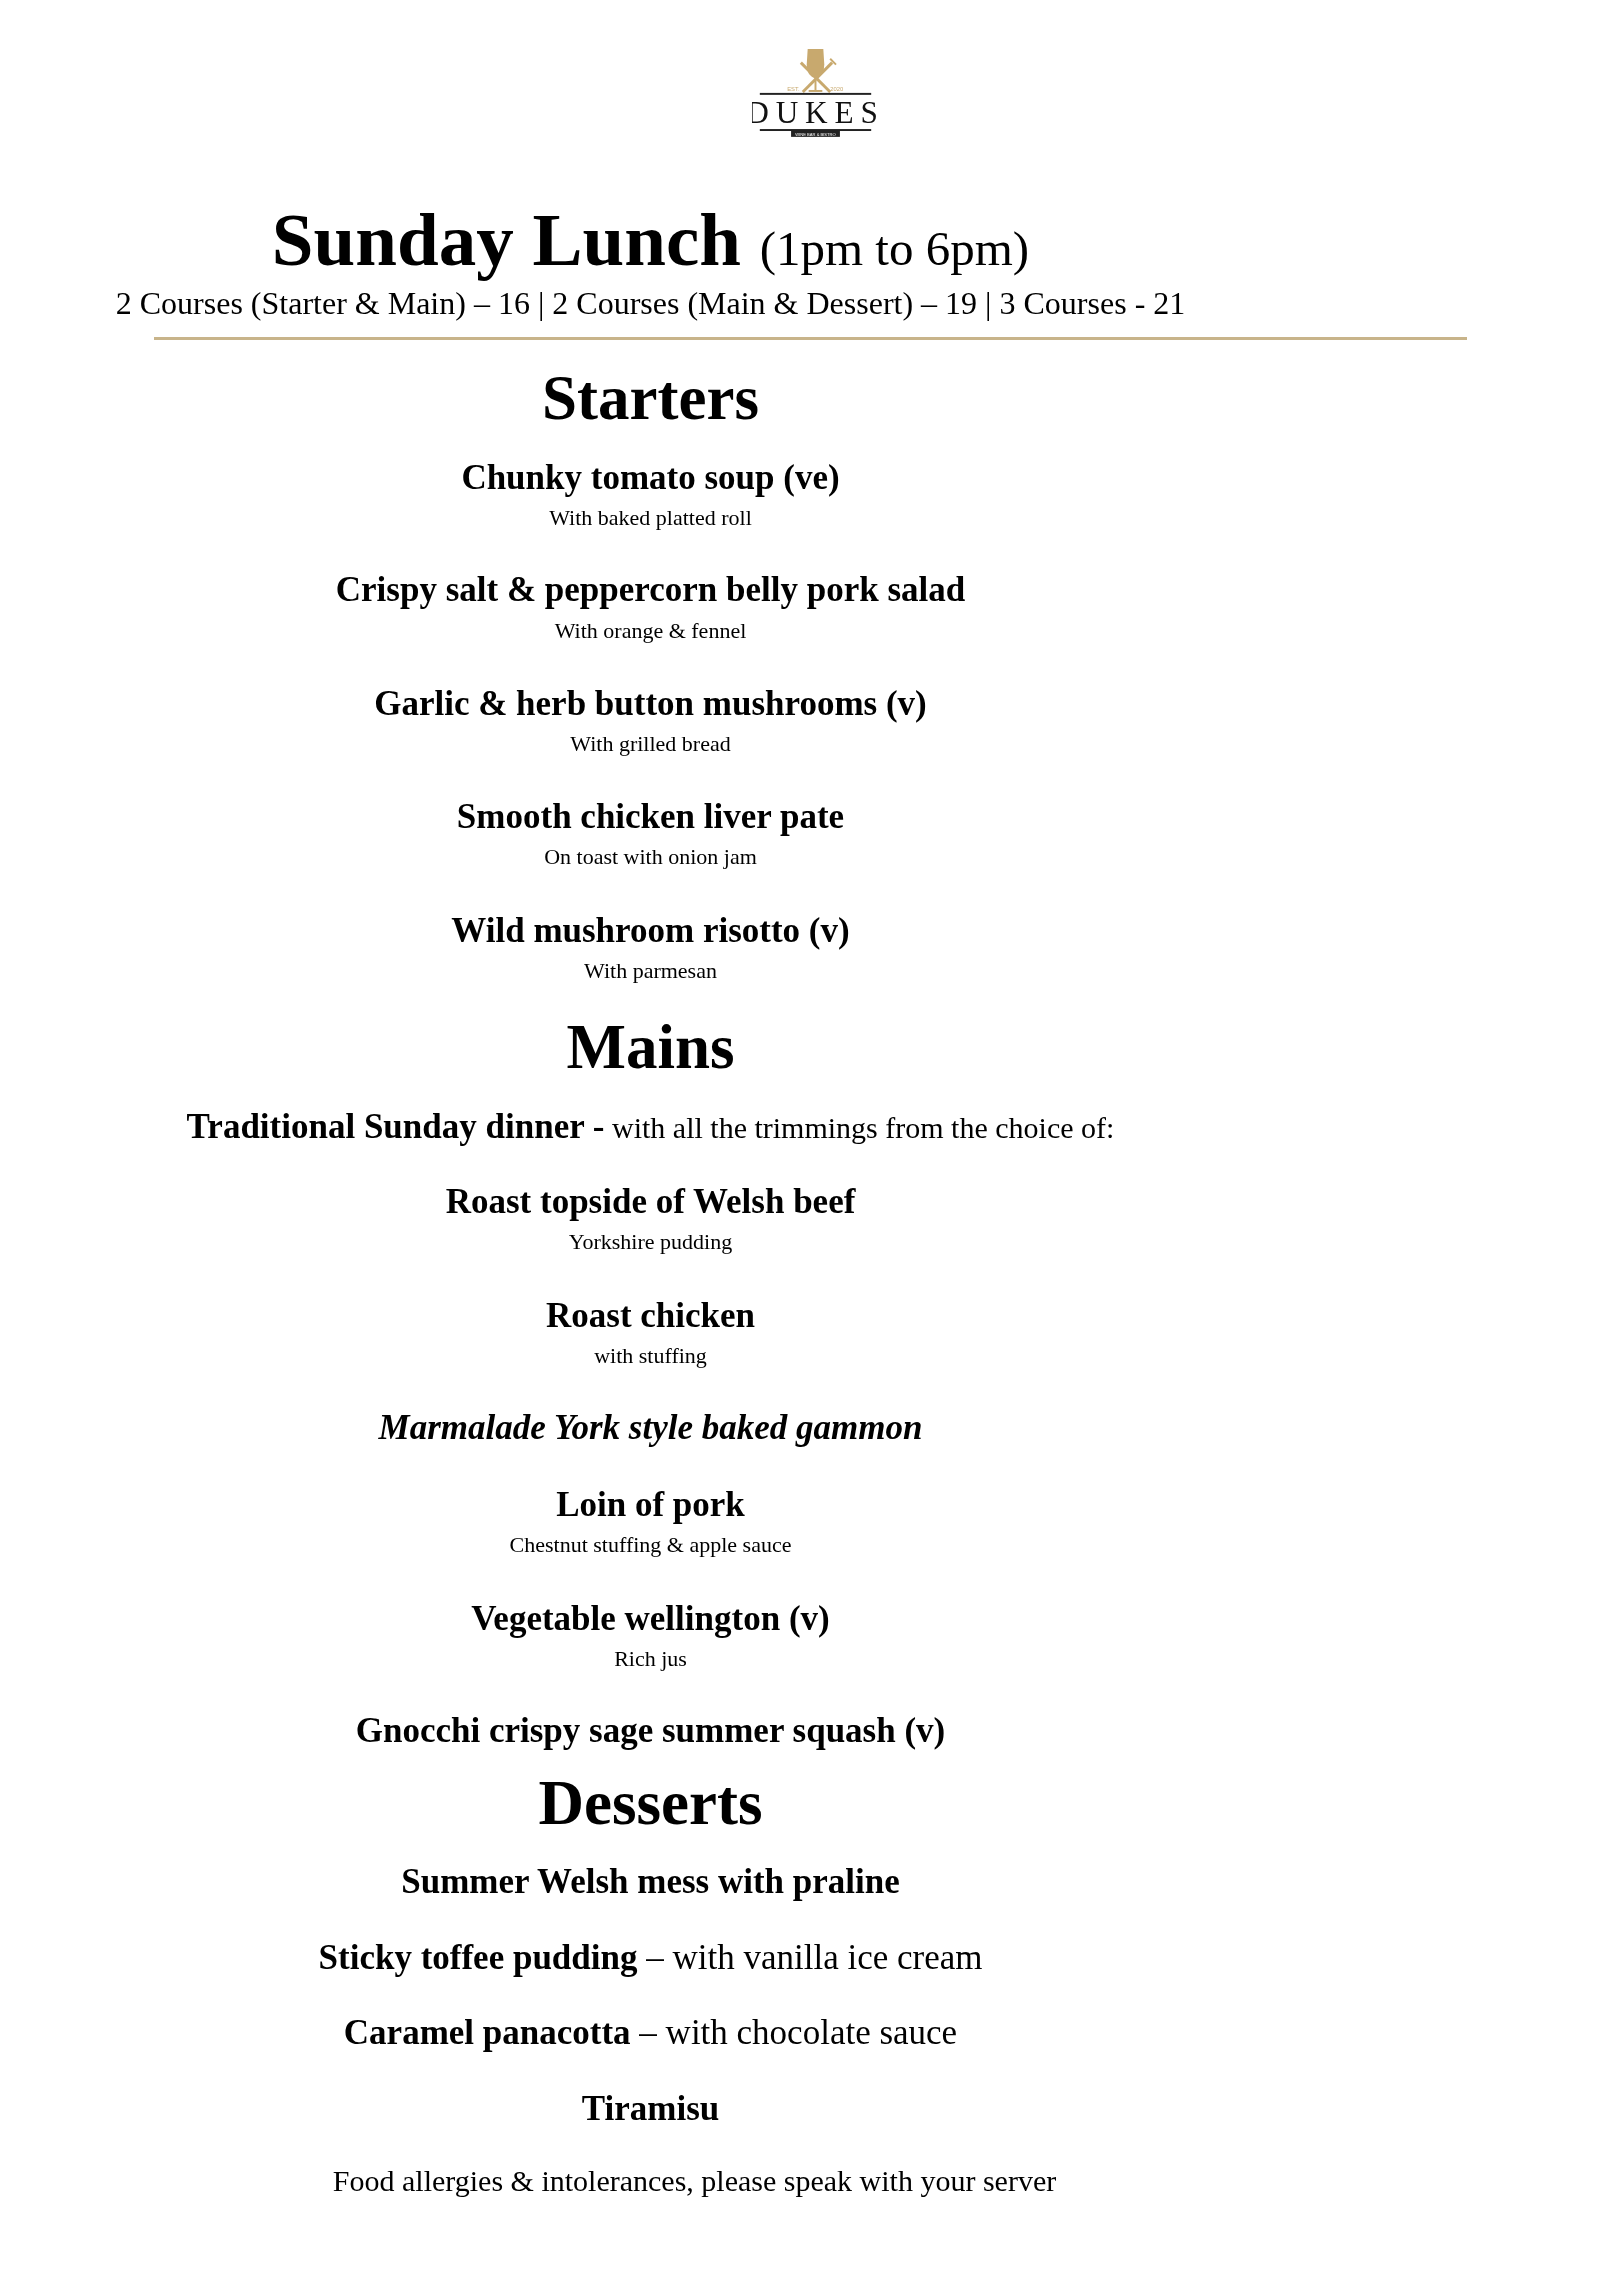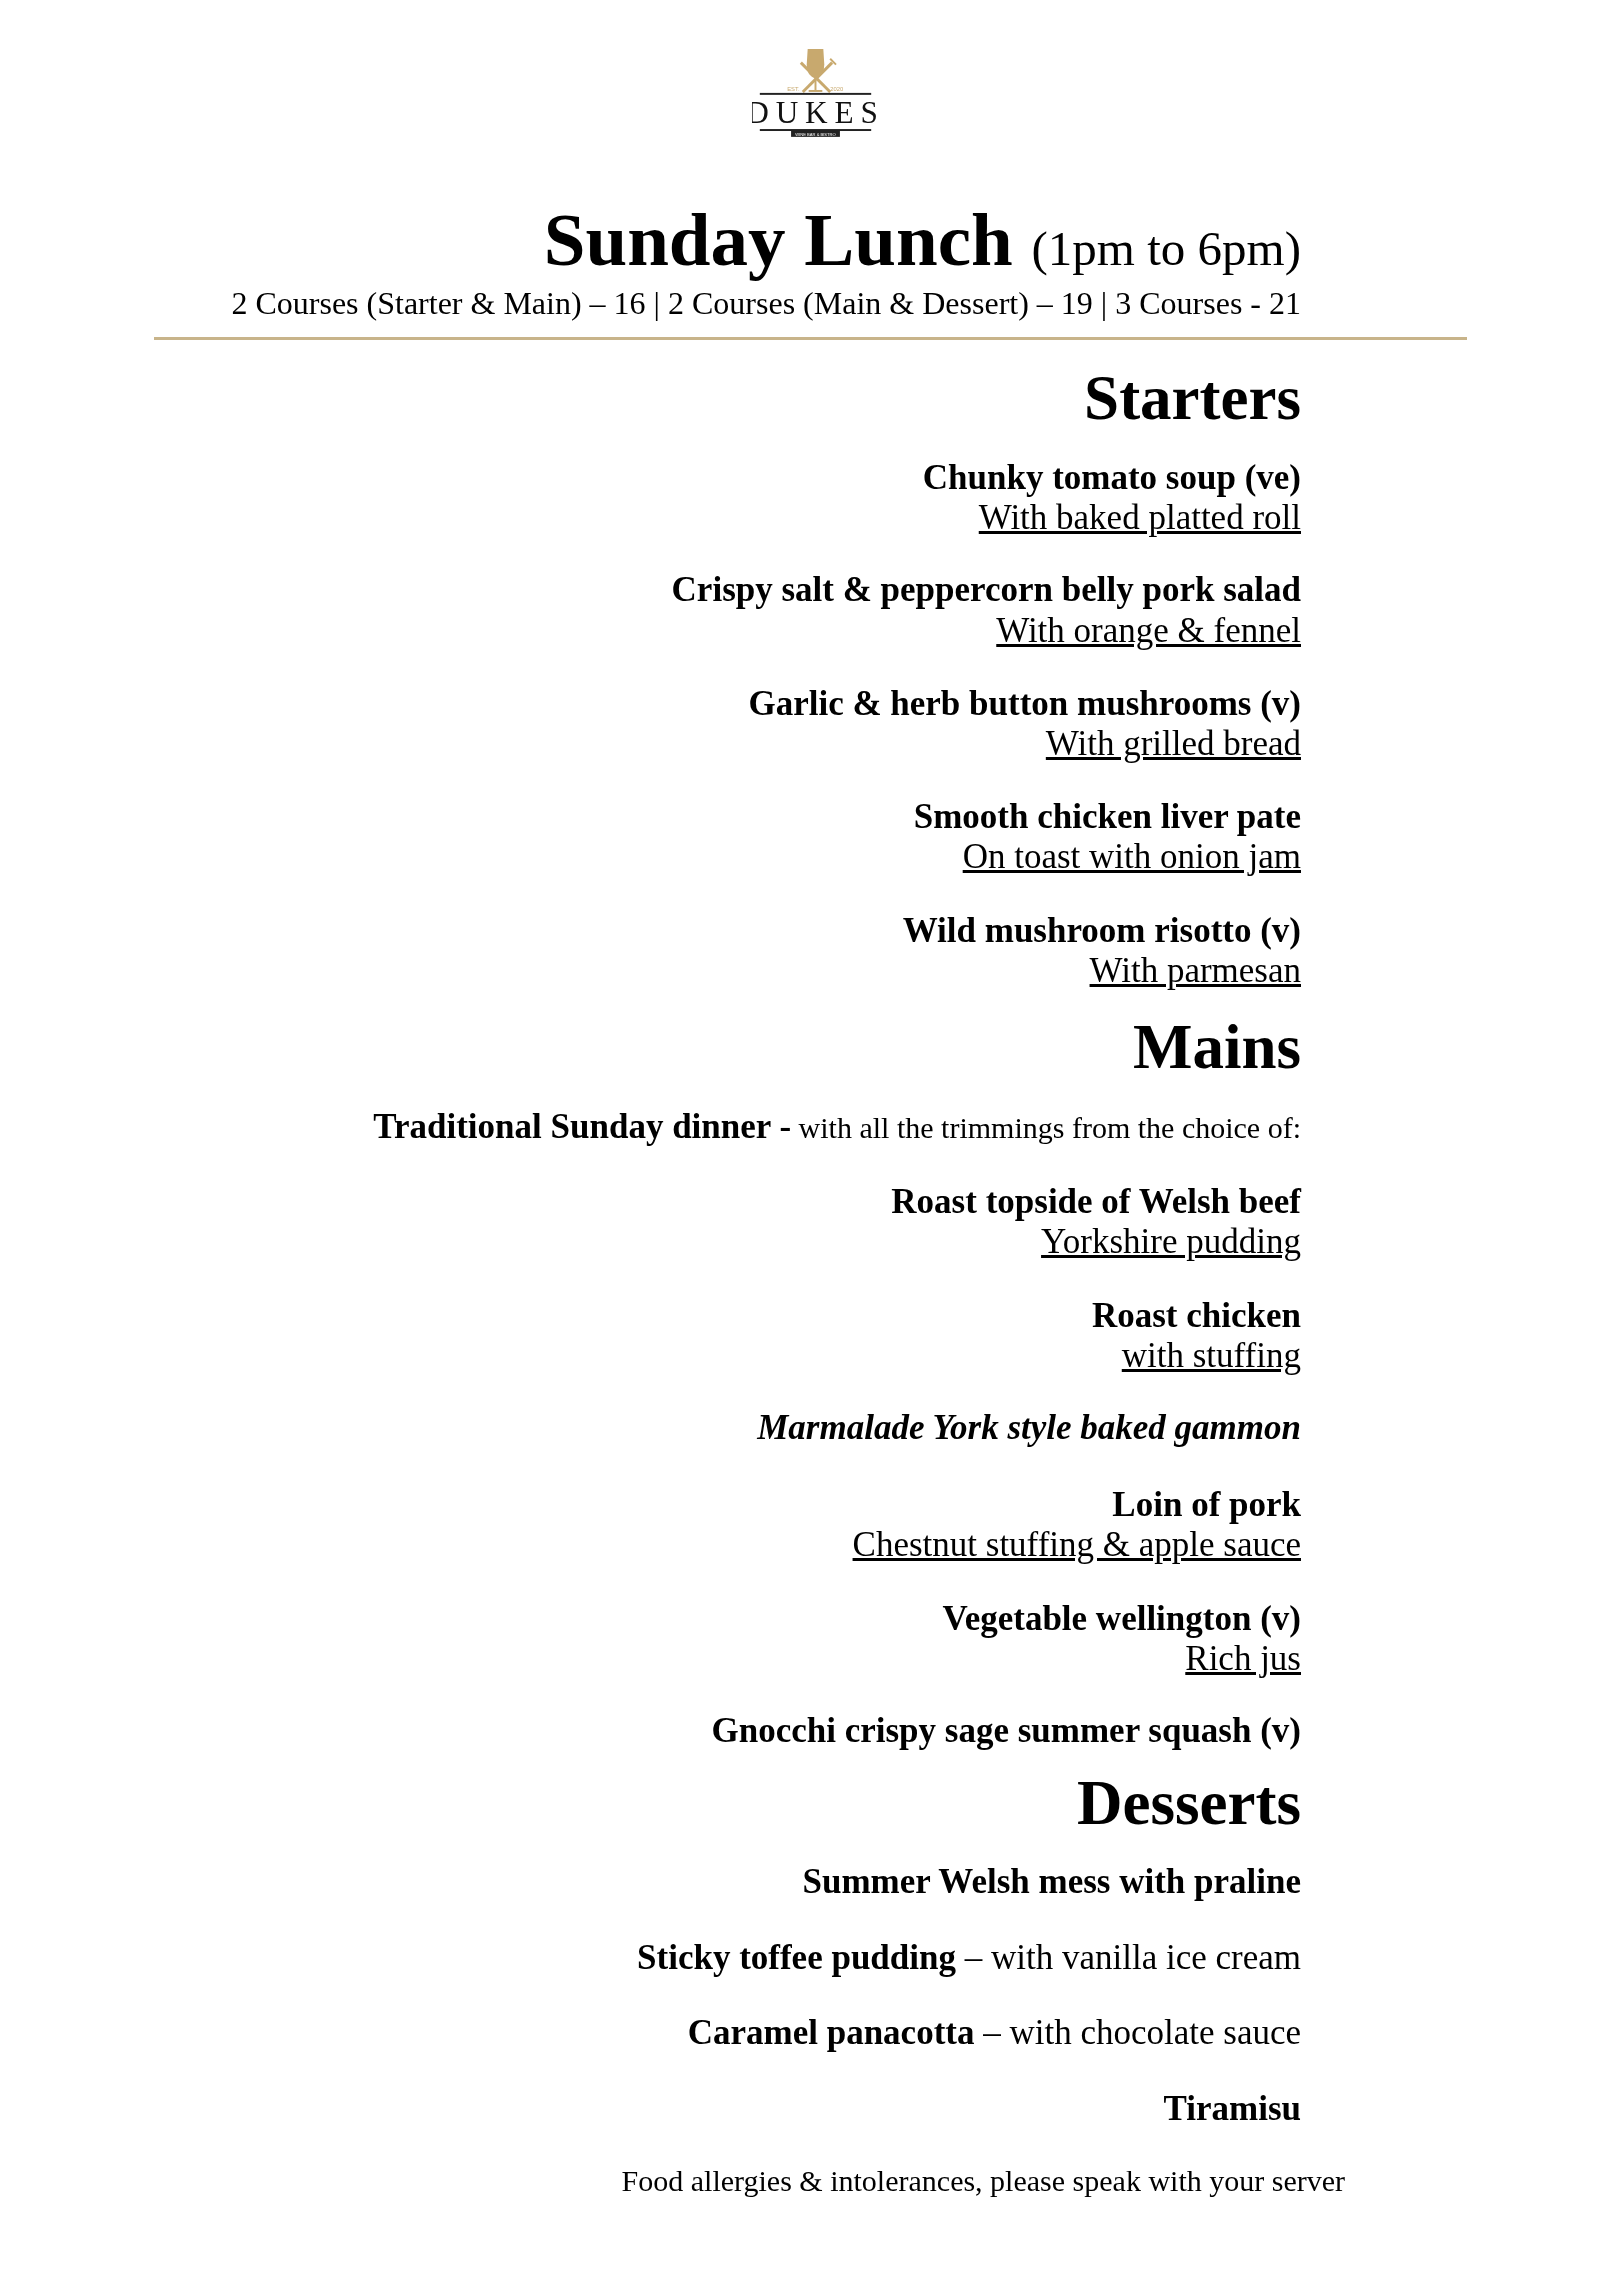--- a/index.html
+++ b/index.html
@@ -1,28 +1,28 @@
 <!DOCTYPE html>
 <html><head>
   <meta charset="utf-8">
   <style>
     html, body { margin: 0; padding: 0; background: #ffffff; }
     body {
       width: 1621px; height: 2293px; position: relative; overflow: hidden;
       font-family: "Liberation Serif", "DejaVu Serif", serif; color: #000;
     }
-    .abs { position: absolute; left: 0; width: 1301px; text-align: right; white-space: nowrap; }
+    .abs { position: absolute; left: 0; width: 1301px; text-align: center; white-space: nowrap; }
     .logo { position: absolute; left: 752px; top: 37px; width: 127px; height: 104px; }
     .title { top: 196px; font-size: 75px; font-weight: bold; line-height: 88px; }
     .title .hours { font-size: 49px; font-weight: normal; }
     .pricing { top: 284px; font-size: 32px; line-height: 39px; }
     .divider { position: absolute; left: 154px; top: 337px; width: 1313px; height: 2.9px; background: #c8b48a; }
     .section-title { font-size: 63px; font-weight: bold; line-height: 74px; }
     .dish-name { font-size: 35px; font-weight: bold; line-height: 41px; }
-    .dish-desc { font-size: 35px; line-height: 35px; text-decoration: underline; }
+    .dish-desc { font-size: 22px; line-height: 35px; }
     .inline-desc-lg { font-weight: normal; font-size: 35px; }
     .intro { font-size: 35px; line-height: 41px; }
     .intro .lead { font-weight: bold; }
     .intro .rest { font-size: 30px; font-weight: normal; }
     .footer-note { font-size: 30px; line-height: 37px; }
   </style>
 </head>
 <body>
 
 <div class="logo">

